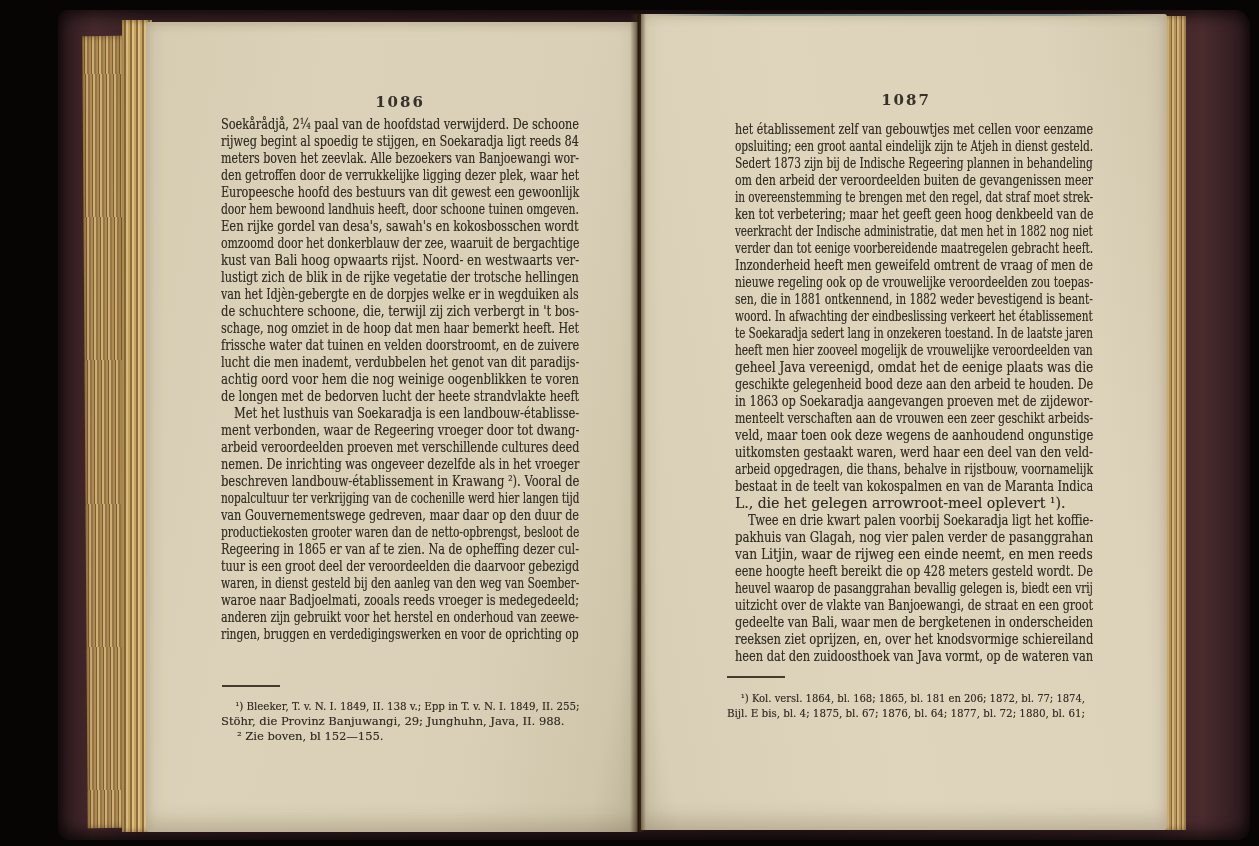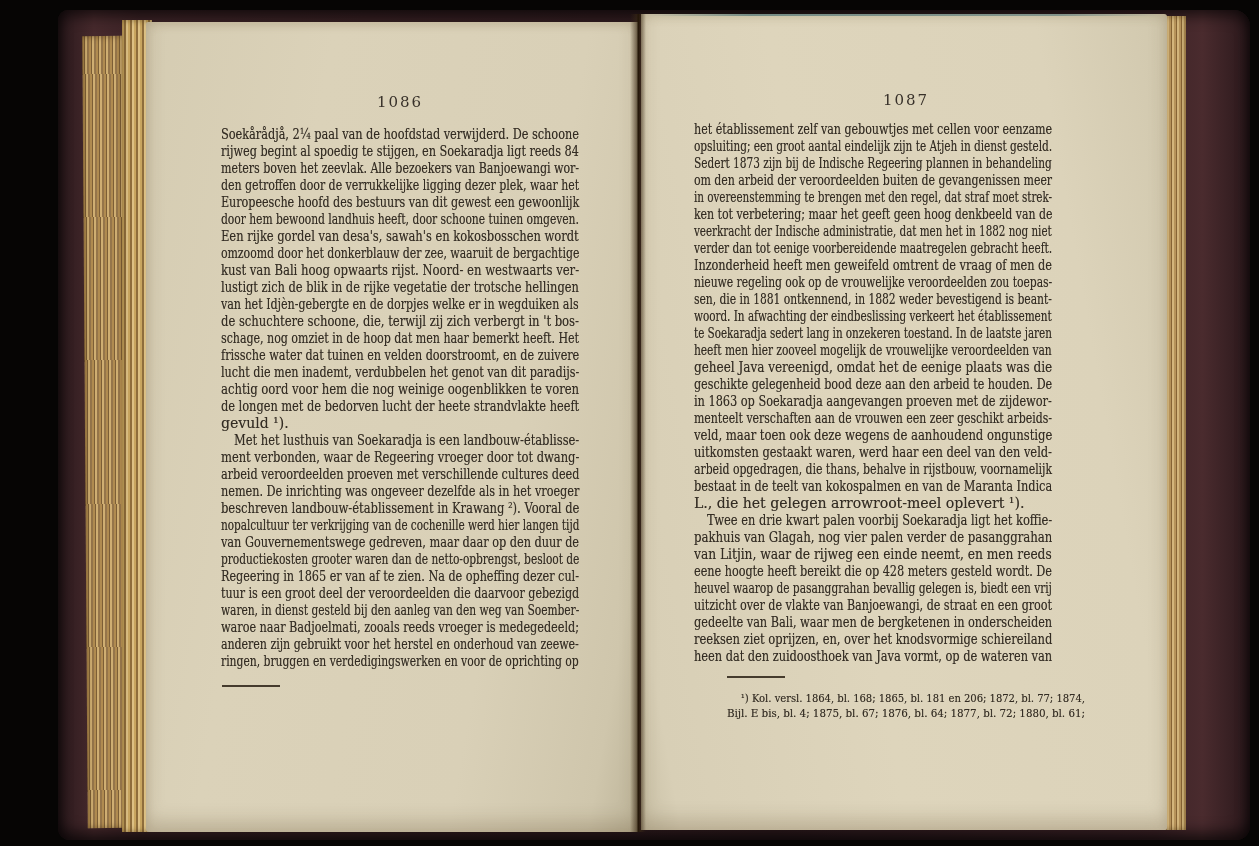--- a/index.html
+++ b/index.html
@@ -29,28 +29,28 @@
   .page-right{left:641px;top:14px;width:526px;height:816px;
          background:linear-gradient(80deg,#c9c0a6 0%,#d8cfb6 6%,#ded5bc 40%,#dcd3ba 80%,#d2c9af 98%);
          box-shadow:inset 0 -10px 18px rgba(95,75,45,.25), inset 0 5px 8px rgba(120,100,60,.15);
          border-radius:0 3px 2px 0;}
   .page-right::before{content:"";position:absolute;left:4px;top:0;right:2px;height:2px;
          background:linear-gradient(90deg,rgba(70,110,115,.0),rgba(70,110,115,.65) 20%,rgba(70,110,115,.55) 80%,rgba(70,110,115,0));}
   .gutter{position:absolute;left:630px;top:14px;width:16px;height:818px;
          background:linear-gradient(90deg,rgba(50,35,18,0) 0%,rgba(58,42,22,.55) 40%,#241708 52%,rgba(58,42,22,.6) 64%,rgba(50,35,18,0) 100%);}
   
   .pageno{position:absolute;width:358px;text-align:center;font-size:15px;letter-spacing:2px;
-          color:#38312a;}
+          color:#38312a;font-weight:bold;}
   .pageno-left{left:221px;top:93px;}
   .pageno-right{left:727px;top:91px;}
   .textcol{position:absolute;width:358px;font-size:14px;color:#332c23;
            text-shadow:.2px .2px 0 rgba(51,44,35,.45);}
   .maincol .line{height:17px;line-height:17px;}
-  .col-left{left:221px;top:126px;}
-  .col-right{left:694px;top:121px;}
+  .col-left{left:221px;top:116px;}
+  .col-right{left:735px;top:121px;}
   .line{white-space:nowrap;text-align-last:justify;transform-origin:0 50%;overflow:visible;}
   .line.pend{text-align-last:left;}
   .line.indent{padding-left:16px;}
   .fnrule{position:absolute;width:58px;height:2px;background:#453b2d;}
   .fnrule-left{left:222px;top:685px;}
   .fnrule-right{left:727px;top:676px;}
   .fncol{font-size:11.5px;}
   .fncol .line{height:15px;line-height:15px;}
   .fn-left{left:221px;top:699px;}
   .fn-right{left:727px;top:691px;}
@@ -83,21 +83,20 @@
       <div class="line" style="transform: scaleX(0.7766);">omzoomd door het donkerblauw der zee, waaruit de bergachtige</div>
       <div class="line" style="transform: scaleX(0.8287);">kust van Bali hoog opwaarts rijst. Noord- en westwaarts ver-</div>
       <div class="line" style="transform: scaleX(0.8136);">lustigt zich de blik in de rijke vegetatie der trotsche hellingen</div>
       <div class="line" style="transform: scaleX(0.7903);">van het Idjèn-gebergte en de dorpjes welke er in wegduiken als</div>
       <div class="line" style="transform: scaleX(0.8249);">de schuchtere schoone, die, terwijl zij zich verbergt in 't bos-</div>
       <div class="line" style="transform: scaleX(0.7868);">schage, nog omziet in de hoop dat men haar bemerkt heeft. Het</div>
       <div class="line" style="transform: scaleX(0.7991);">frissche water dat tuinen en velden doorstroomt, en de zuivere</div>
       <div class="line" style="transform: scaleX(0.7973);">lucht die men inademt, verdubbelen het genot van dit paradijs-</div>
       <div class="line" style="transform: scaleX(0.8287);">achtig oord voor hem die nog weinige oogenblikken te voren</div>
       <div class="line" style="transform: scaleX(0.8118);">de longen met de bedorven lucht der heete strandvlakte heeft</div>
-      <div class="line pend">gevuld ¹).</div>
       <div class="line indent" style="transform: scaleX(0.8174);">Met het lusthuis van Soekaradja is een landbouw-établisse-</div>
       <div class="line" style="transform: scaleX(0.8192);">ment verbonden, waar de Regeering vroeger door tot dwang-</div>
       <div class="line" style="transform: scaleX(0.8009);">arbeid veroordeelden proeven met verschillende cultures deed</div>
       <div class="line" style="transform: scaleX(0.8027);">nemen. De inrichting was ongeveer dezelfde als in het vroeger</div>
       <div class="line" style="transform: scaleX(0.8211);">beschreven landbouw-établissement in Krawang ²). Vooral de</div>
       <div class="line" style="transform: scaleX(0.7458);">nopalcultuur ter verkrijging van de cochenille werd hier langen tijd</div>
       <div class="line" style="transform: scaleX(0.8045);">van Gouvernementswege gedreven, maar daar op den duur de</div>
       <div class="line" style="transform: scaleX(0.7553);">productiekosten grooter waren dan de netto-opbrengst, besloot de</div>
       <div class="line" style="transform: scaleX(0.7991);">Regeering in 1865 er van af te zien. Na de opheffing dezer cul-</div>
       <div class="line" style="transform: scaleX(0.792);">tuur is een groot deel der veroordeelden die daarvoor gebezigd</div>
@@ -137,17 +136,22 @@
       <div class="line" style="transform: scaleX(0.7585);">heuvel waarop de pasanggrahan bevallig gelegen is, biedt een vrij</div>
       <div class="line" style="transform: scaleX(0.7938);">uitzicht over de vlakte van Banjoewangi, de straat en een groot</div>
       <div class="line" style="transform: scaleX(0.8045);">gedeelte van Bali, waar men de bergketenen in onderscheiden</div>
       <div class="line" style="transform: scaleX(0.8174);">reeksen ziet oprijzen, en, over het knodsvormige schiereiland</div>
       <div class="line" style="transform: scaleX(0.81);">heen dat den zuidoosthoek van Java vormt, op de wateren van</div>
     </div>
 
   <div class="fnrule fnrule-left"></div>
   <div class="fnrule fnrule-right"></div>
 
+  <div class="textcol fncol fn-left">
+      <div class="line indent" style="transform: scaleX(0.8883);">¹) Bleeker, T. v. N. I. 1849, II. 138 v.; Epp in T. v. N. I. 1849, II. 255;</div>
+      <div class="line pend">Stöhr, die Provinz Banjuwangi, 29; Junghuhn, Java, II. 988.</div>
+      <div class="line indent pend">² Zie boven, bl 152—155.</div>
+    </div>
   <div class="textcol fncol fn-right">
       <div class="line indent" style="transform: scaleX(0.8668);">¹) Kol. versl. 1864, bl. 168; 1865, bl. 181 en 206; 1872, bl. 77; 1874,</div>
       <div class="line" style="transform: scaleX(0.8928);">Bijl. E bis, bl. 4; 1875, bl. 67; 1876, bl. 64; 1877, bl. 72; 1880, bl. 61;</div>
     </div>
 </div>
 
 </body></html>

